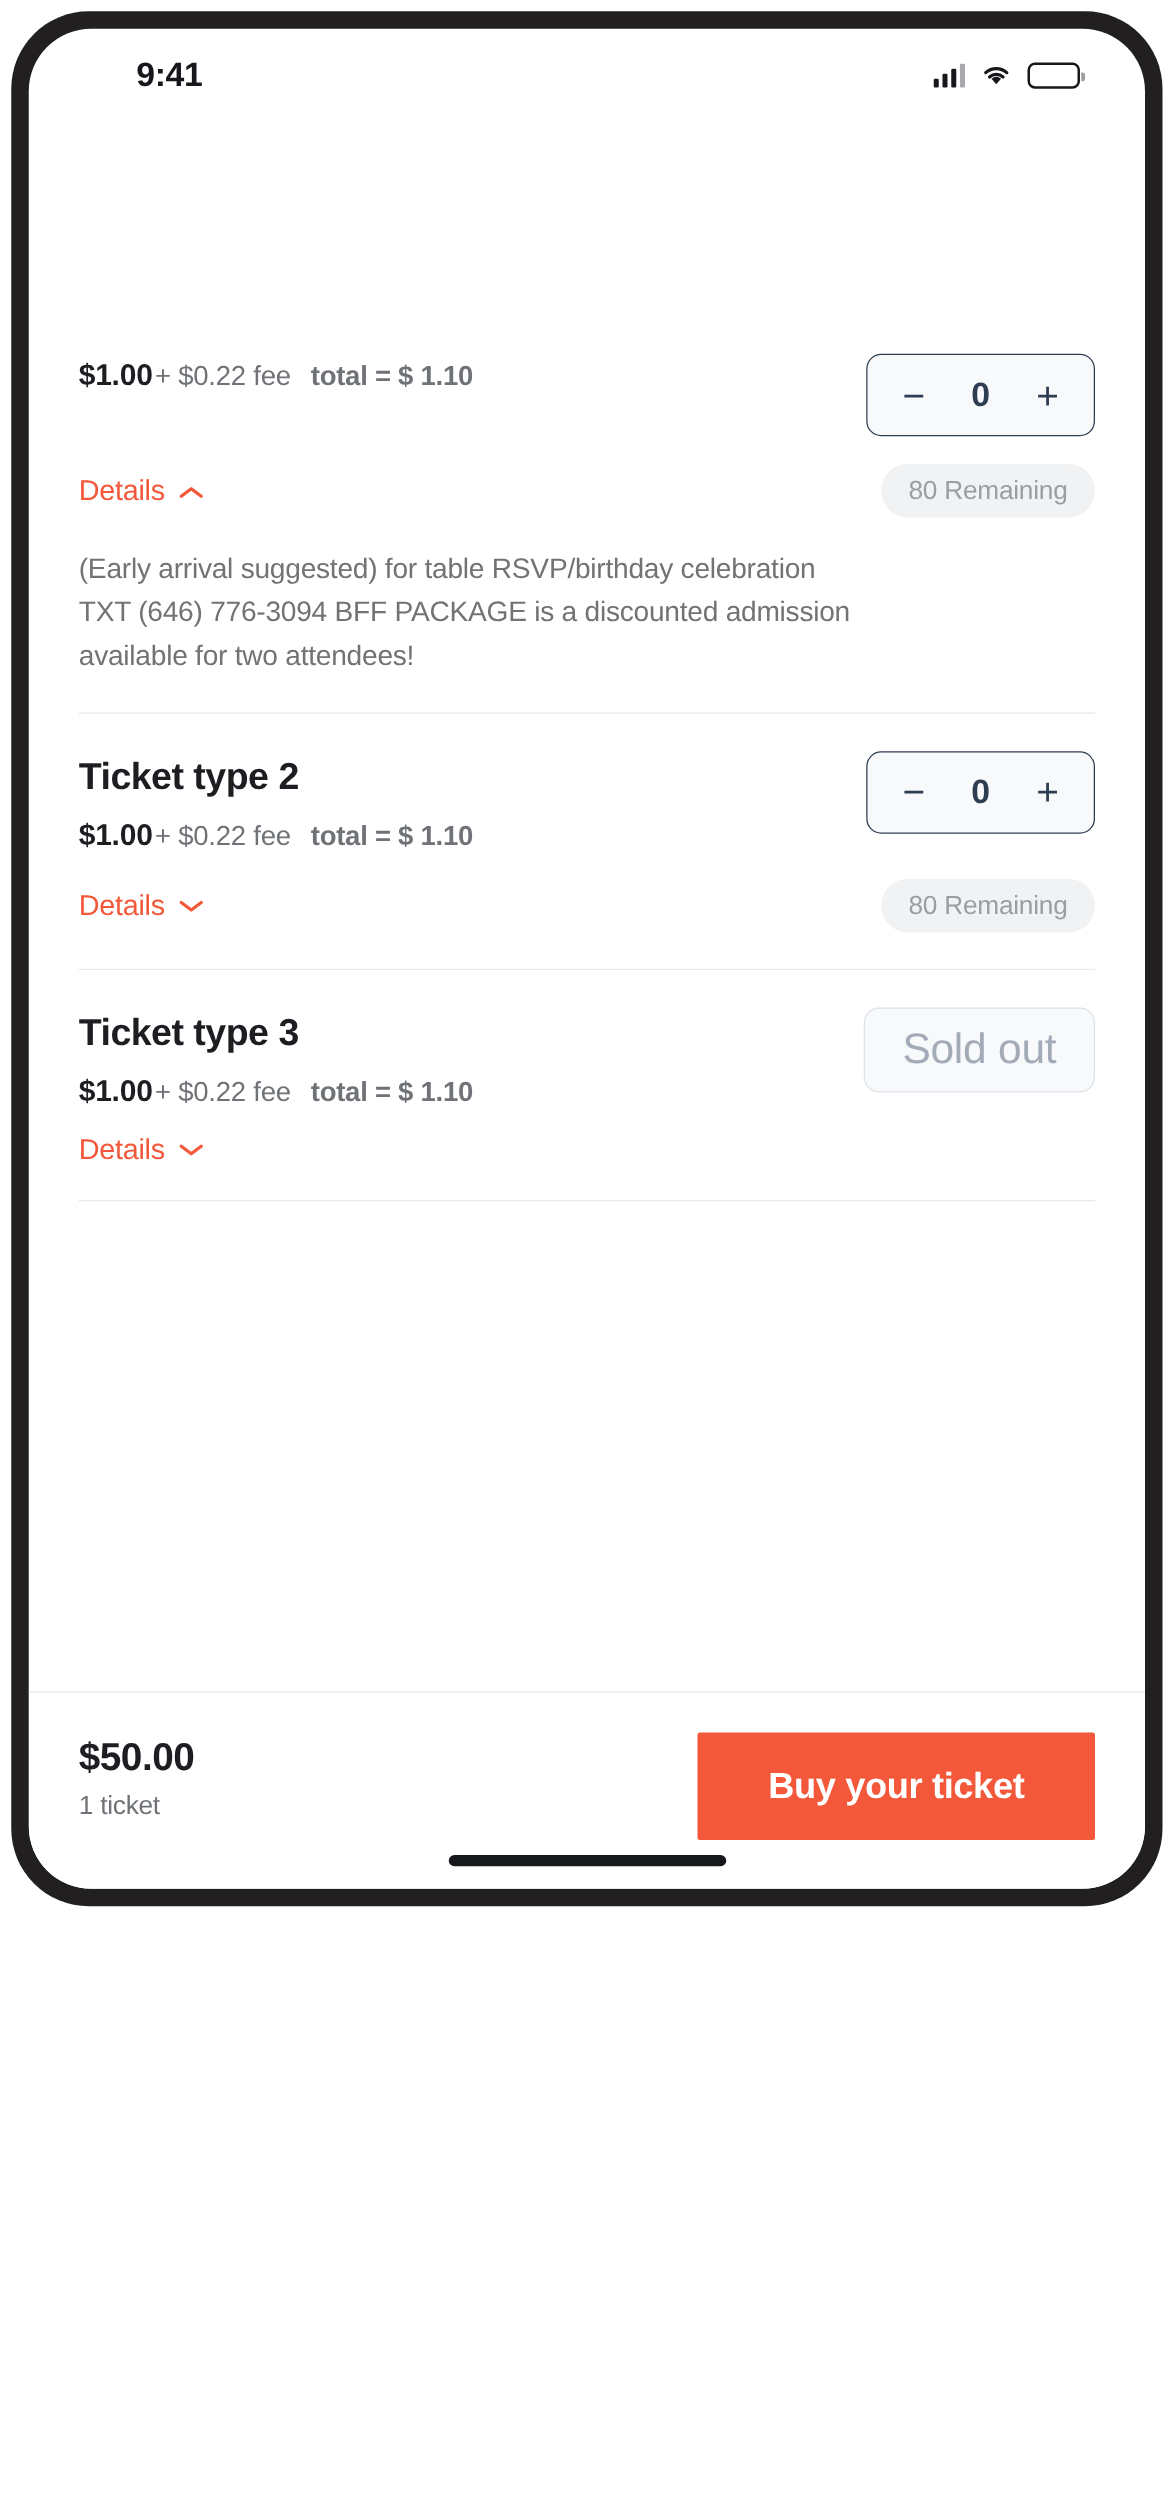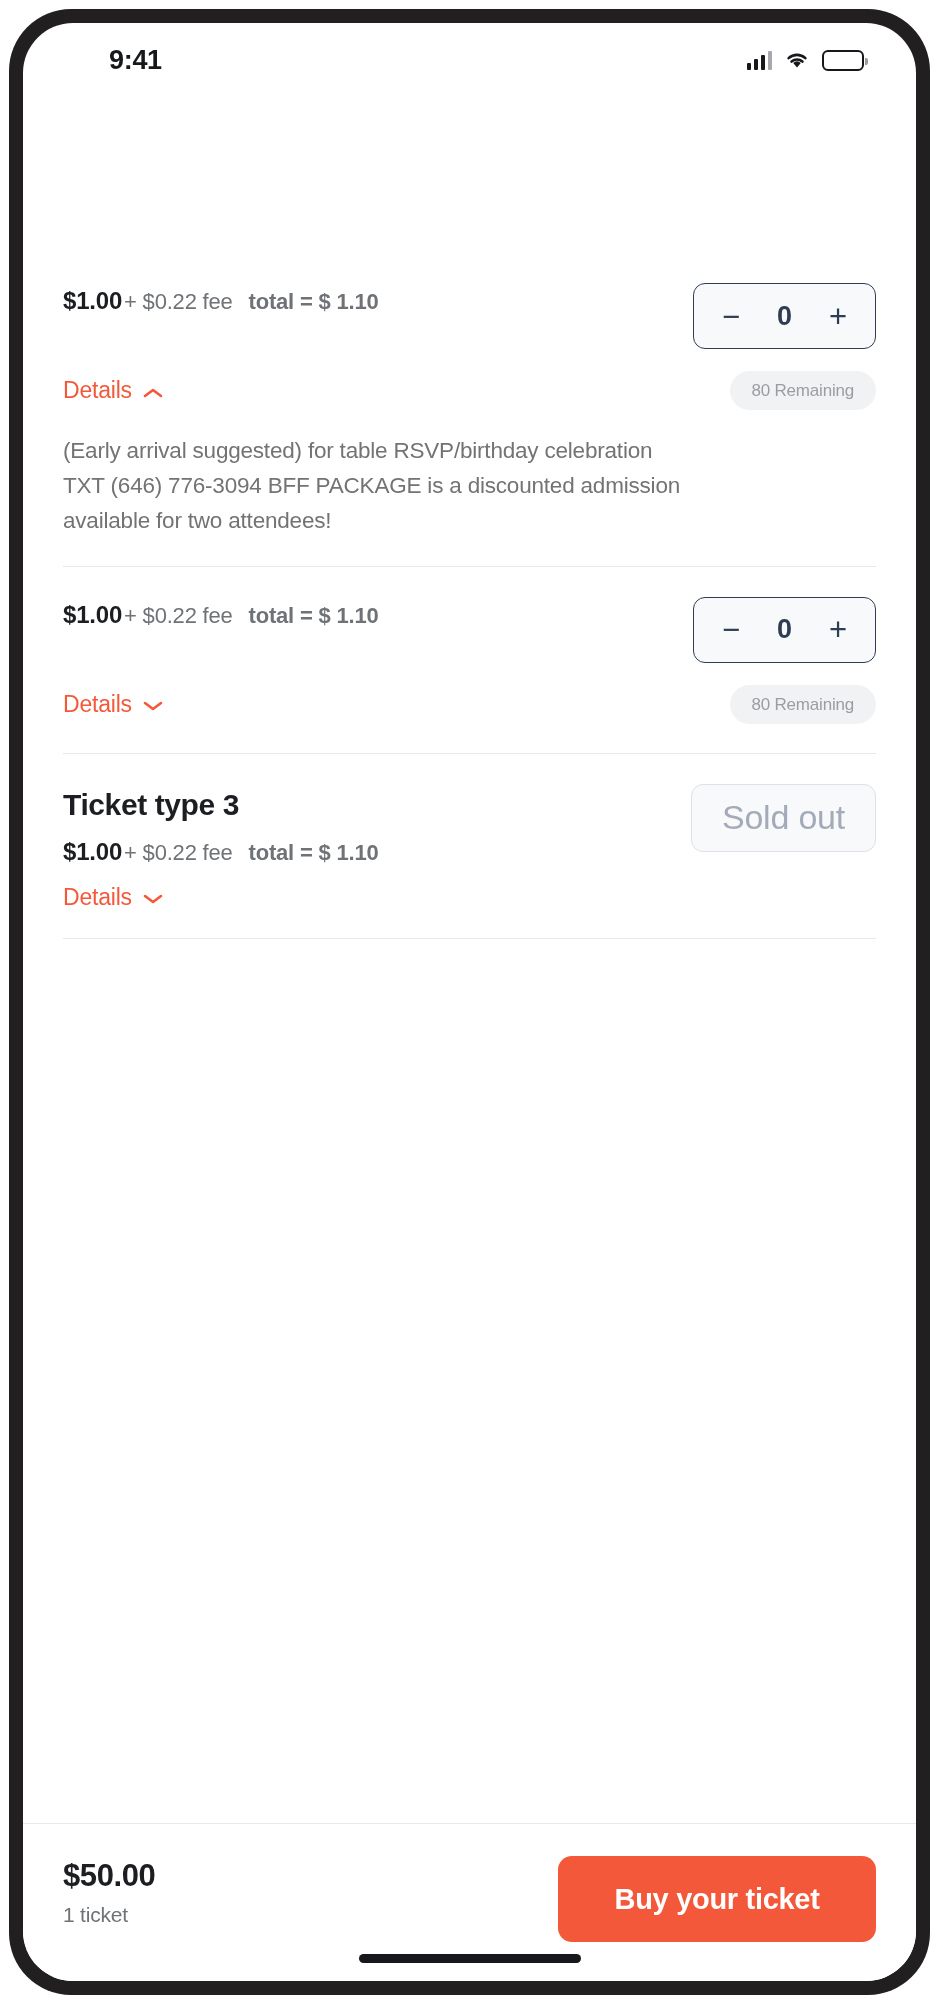--- a/index.html
+++ b/index.html
@@ -13,21 +13,21 @@
     font-family: "Liberation Sans", sans-serif;
     overflow: hidden;
   }
 
   
   .phone-frame {
     position: absolute;
     left: 9px;
     top: 9px;
     width: 921px;
-    height: 1986px;
+    height: 1516px;
     background: #221f20;
     border-radius: 62px;
     box-sizing: border-box;
     padding: 14px;
   }
   .phone-screen {
     position: relative;
     width: 100%;
     height: 100%;
     background: #ffffff;
@@ -233,21 +233,21 @@
     color: #f4583a;
     letter-spacing: -0.2px;
     line-height: 1;
   }
   .chevron { width: 20px; height: 12px; }
 
   .remaining-pill {
     background: #f1f2f3;
     border-radius: 22px;
     padding: 11px 22px;
-    font-size: 17px;
+    font-size: 21px;
     color: #9a9da2;
     letter-spacing: -0.2px;
     line-height: 1;
   }
 
   .ticket-description {
     margin-top: 24px;
     font-size: 22.5px;
     line-height: 1.55;
     color: #737373;
@@ -282,21 +282,21 @@
   .total-count {
     font-size: 21px;
     color: #6f7276;
     letter-spacing: -0.2px;
     line-height: 1;
   }
   .buy-btn {
     width: 318px;
     height: 86px;
     background: #f4583a;
-    border-radius: 14px;
+    border-radius: 2px;
     display: flex;
     align-items: center;
     justify-content: center;
     color: #ffffff;
     font-size: 29px;
     font-weight: bold;
     letter-spacing: -0.3px;
     cursor: pointer;
     border: none;
     font-family: "Liberation Sans", sans-serif;
@@ -367,20 +367,21 @@
             </span>
           </div>
           <div class="remaining-pill">80 Remaining</div>
         </div>
         <div class="ticket-description">(Early arrival suggested) for table RSVP/birthday celebration TXT (646) 776-3094 BFF PACKAGE is a discounted admission available for two attendees!</div>
       </div>
 
       <div class="ticket-row divided">
         <div class="ticket-main">
           <div class="ticket-info">
+            <div class="ticket-name">Ticket type 2</div>
             <div class="ticket-price-line">
               <span class="price-main">$1.00</span><span class="fee">+ $0.22 fee</span><span class="total">total = $ 1.10</span>
             </div>
           </div>
           <div class="stepper">
             <span class="stepper-btn">−</span>
             <span class="stepper-value">0</span>
             <span class="stepper-btn">+</span>
           </div>
         </div>

